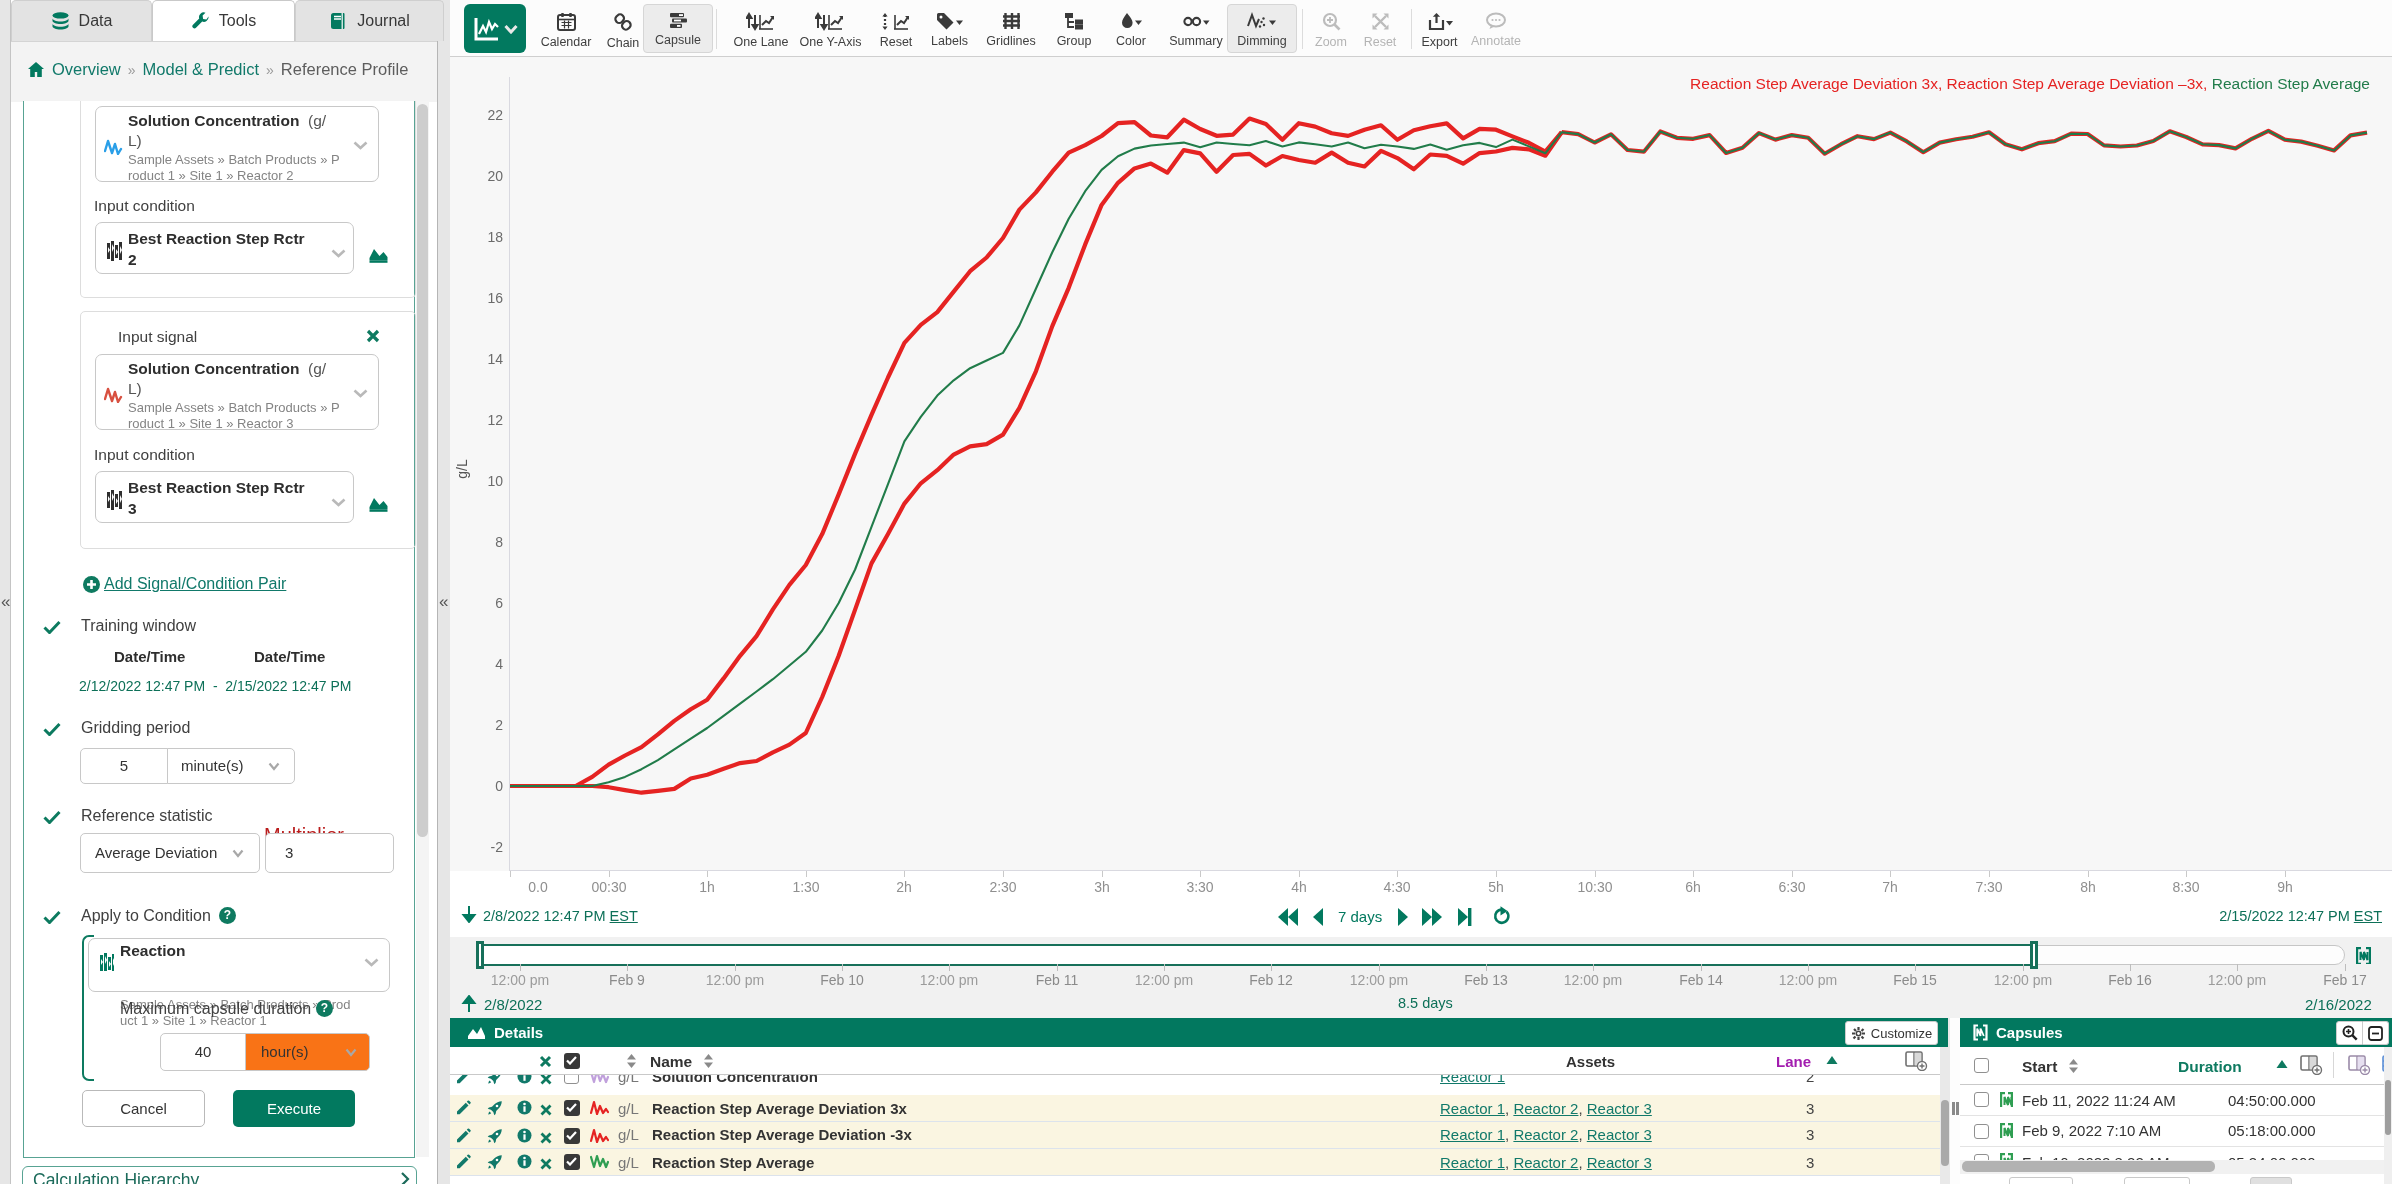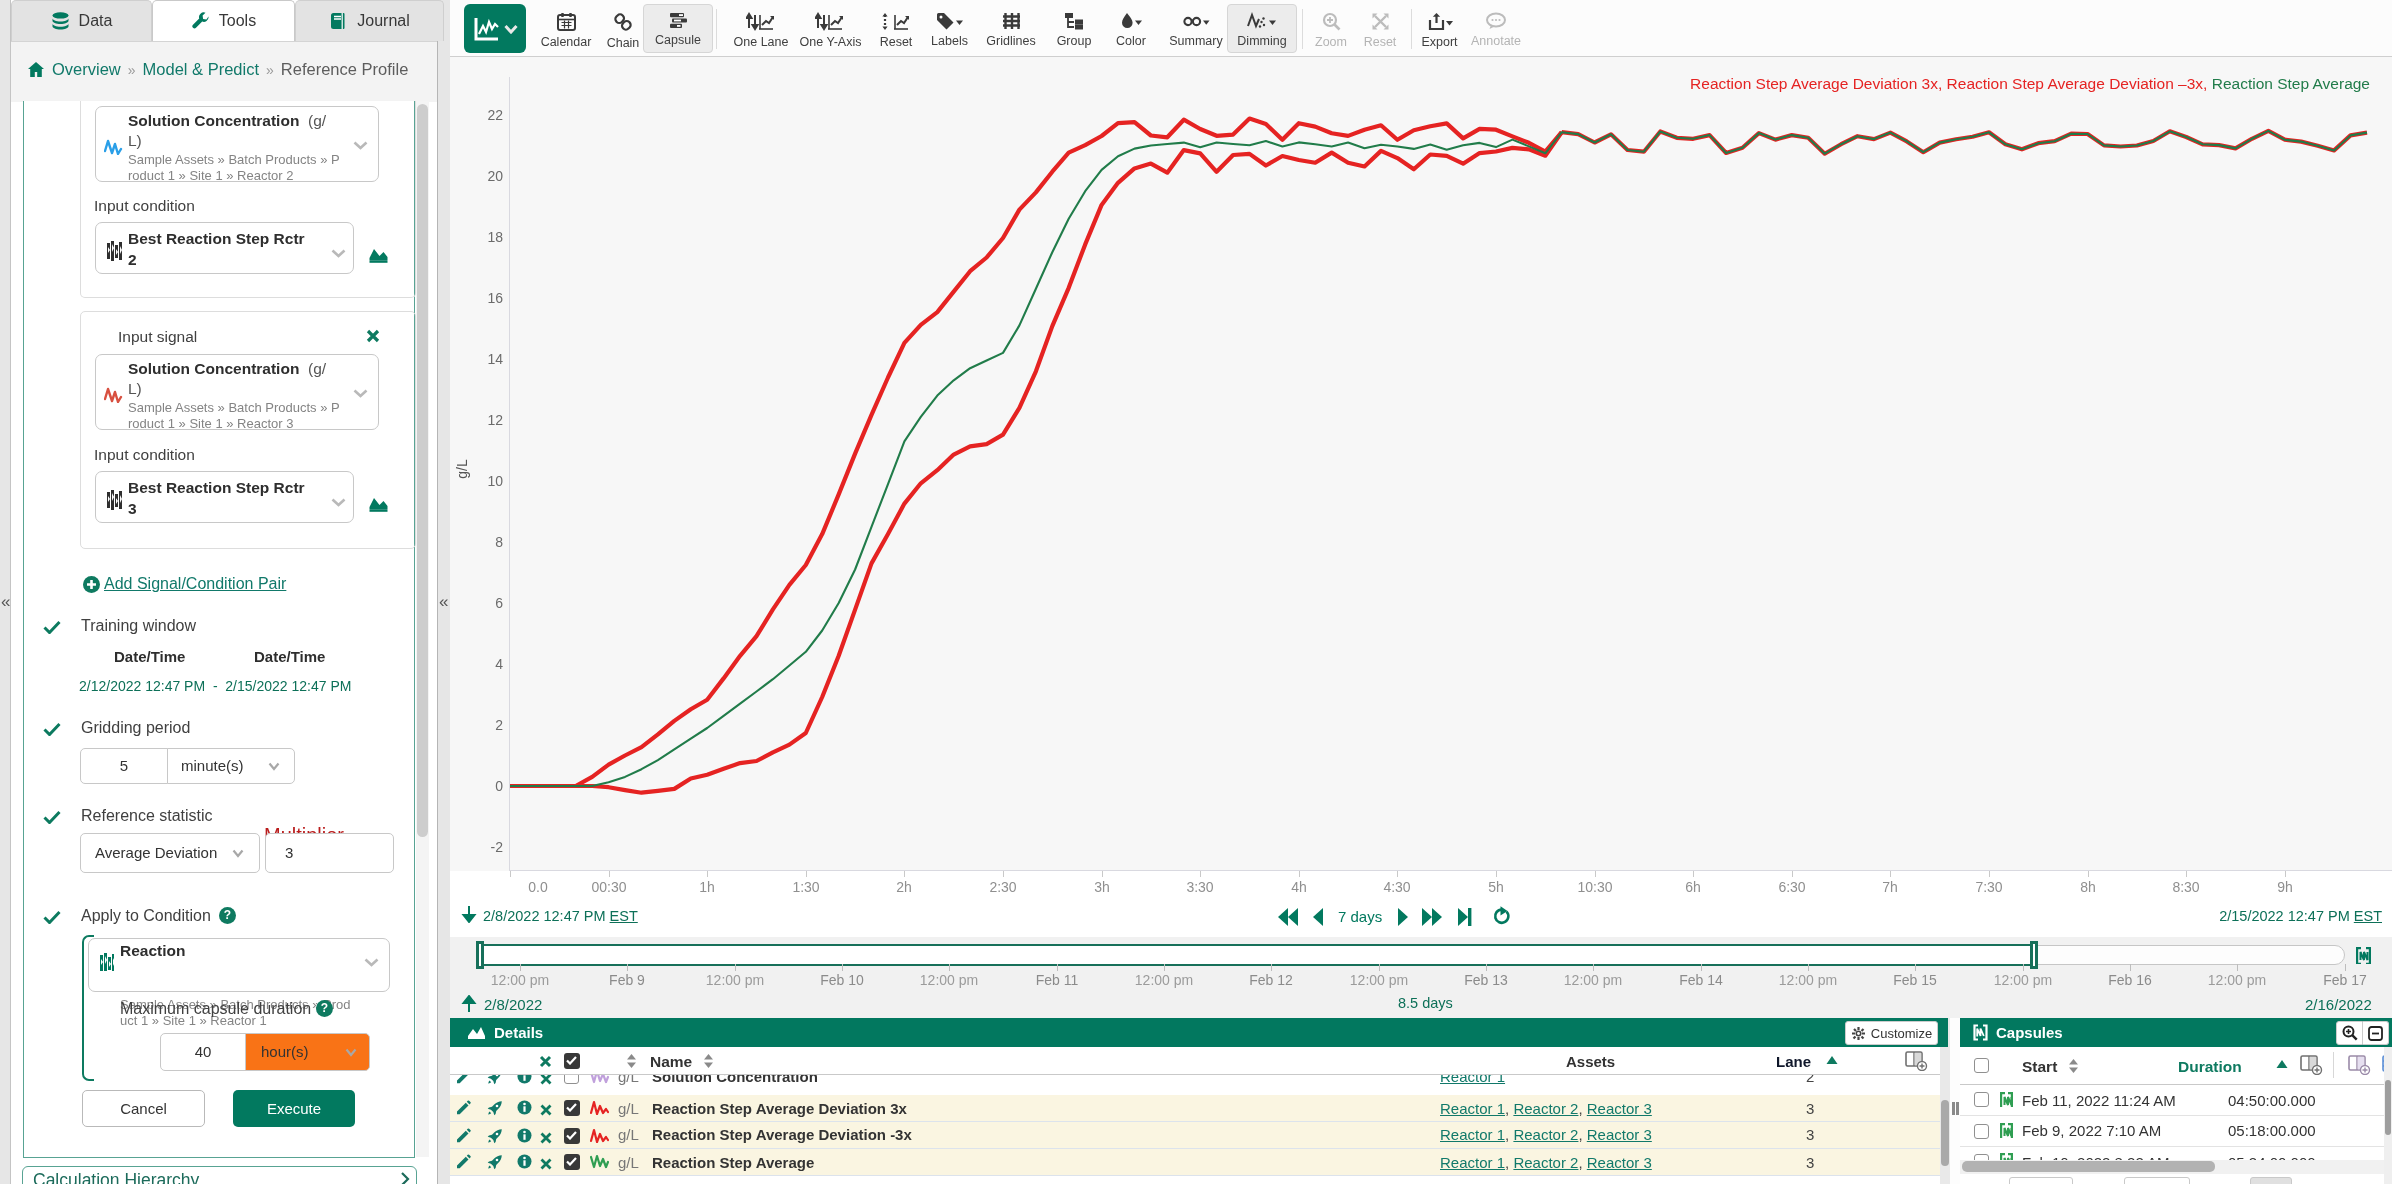--- a/index.html
+++ b/index.html
@@ -530,21 +530,21 @@
 <div class="abs" style="left:626px;top:1054px;"><svg width="11" height="14">
       <path d="M5.5 0l4.5 5.5H1z" fill="#8a8a8a"></path>
       <path d="M5.5 14L1 8.5h9z" fill="#8a8a8a"></path>
     </svg></div>
 <div class="cell" style="left:650px;top:1053px;font-size:15.5px;font-weight:bold;color:#333;">Name</div>
 <div class="abs" style="left:703px;top:1054px;"><svg width="11" height="14">
       <path d="M5.5 0l4.5 5.5H1z" fill="#8a8a8a"></path>
       <path d="M5.5 14L1 8.5h9z" fill="#8a8a8a"></path>
     </svg></div>
 <div class="cell" style="left:1566px;top:1053px;font-size:15px;font-weight:bold;color:#333;">Assets</div>
-<div class="cell" style="left:1776px;top:1053px;font-size:15px;font-weight:bold;color:#0f172a;">Lane</div>
+<div class="cell" style="left:1776px;top:1053px;font-size:15px;font-weight:bold;color:#a21caf;">Lane</div>
 <svg class="abs" style="left:1826px;top:1056px" width="12" height="9">
     <path d="M6 0l5.5 8H.5z" fill="#0e7a60"></path>
   </svg>
 <div class="abs" style="left:1905px;top:1051px;"><svg width="23" height="20">
       <rect x="1" y="1" width="16" height="14" rx="1.5" fill="none" stroke="#707070" stroke-width="1.6"></rect>
       <path d="M9 1v14" stroke="#707070" stroke-width="1.4"></path>
       <rect x="9.7" y="2" width="6.5" height="12.2" fill="#d9d9d9"></rect>
       <circle cx="17" cy="15" r="4.5" fill="#fff" stroke="#707070" stroke-width="1.4"></circle>
       <path d="M17 12.5v5M14.5 15h5" stroke="#707070" stroke-width="1.4"></path>
     </svg></div>

